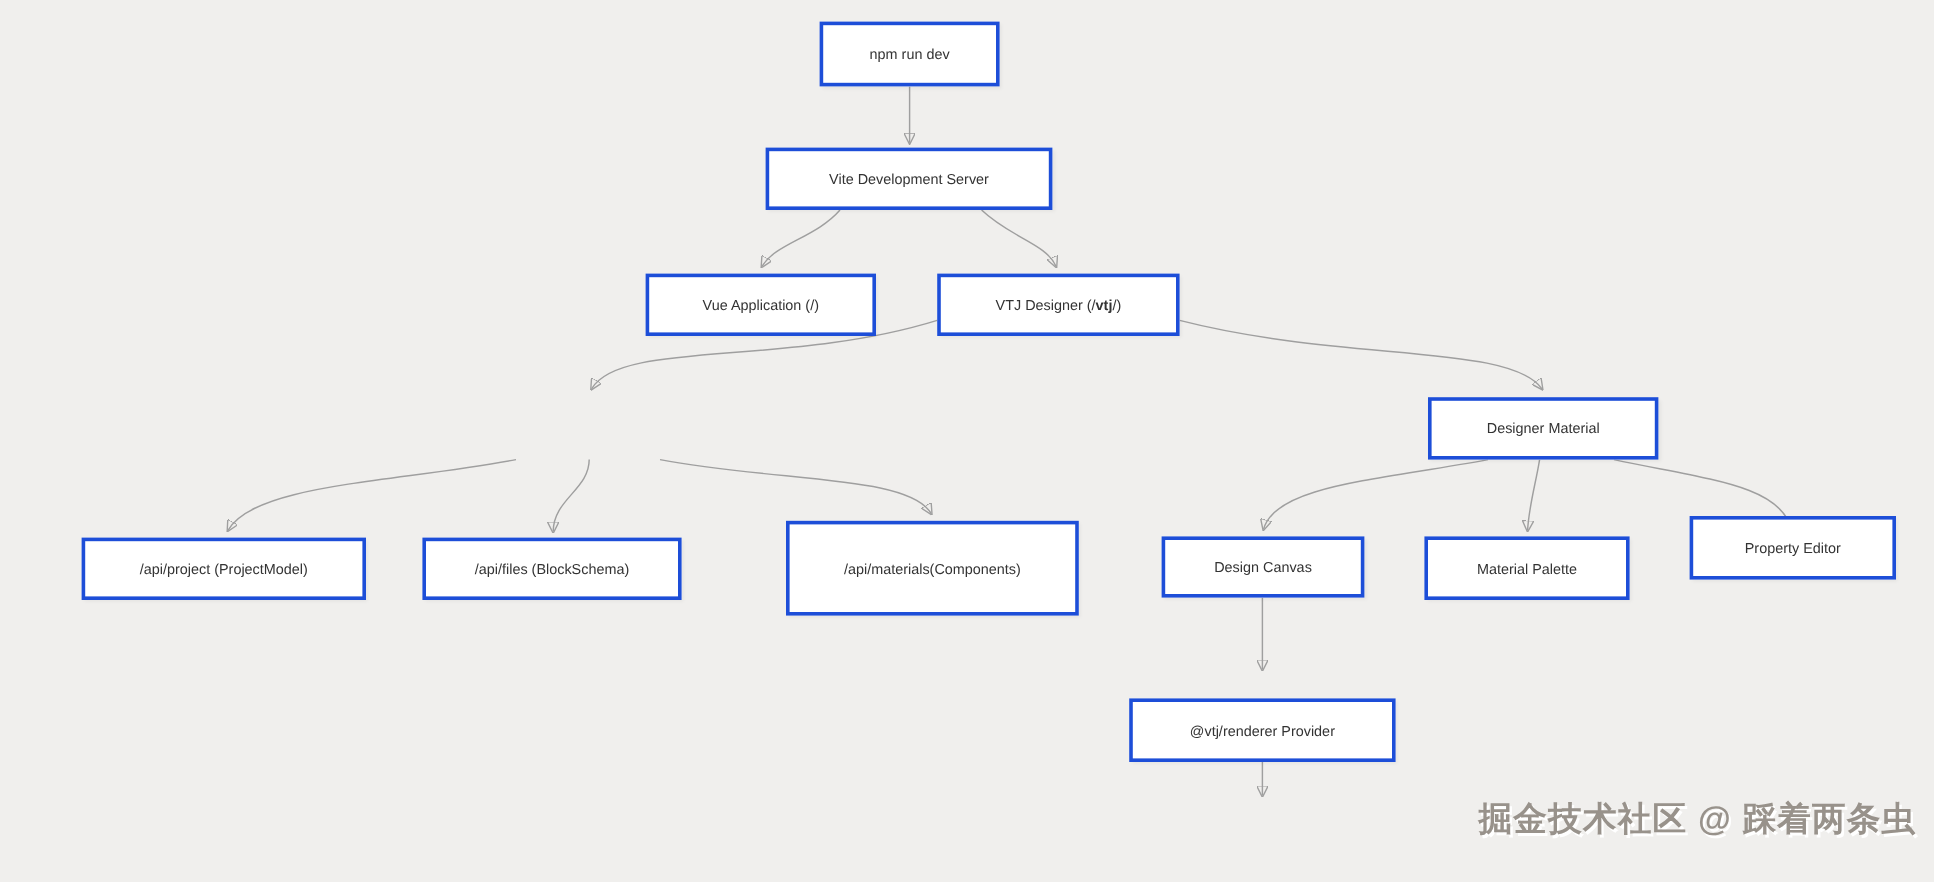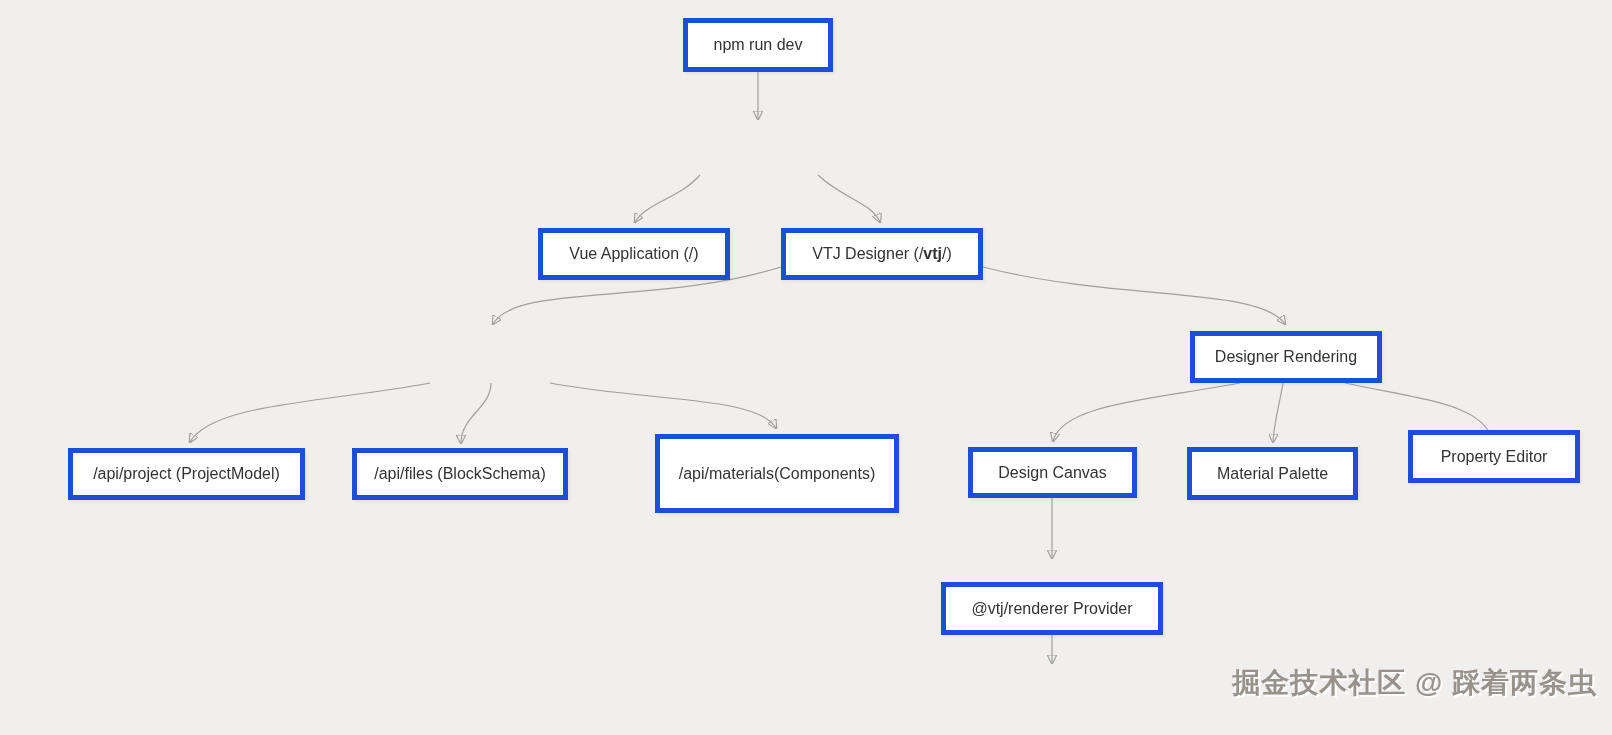--- a/index.html
+++ b/index.html
@@ -13,26 +13,26 @@
     background:#f0efed;
     overflow:hidden;
   }
   .edges{
     position:absolute;left:0;top:0;width:1612px;height:735px;
   }
   .edges path{fill:none;stroke:#9f9f9f;stroke-width:1.2;}
   .node{
     position:absolute;
     background:#ffffff;
-    border:5px solid #1d4ed8;
+    border:3px solid #1d4ed8;
     box-shadow:2px 2px 3px rgba(0,0,0,0.05);
     display:flex;
     align-items:center;
     justify-content:center;
-    font-size:16px;
+    font-size:12px;
     color:#333333;
     text-align:center;
     box-sizing:border-box;
     white-space:nowrap;
   }
   .node.multiline{flex-direction:row;line-height:26px;}
   .watermark{
     position:absolute;
     right:15px;
     bottom:33px;
@@ -68,32 +68,35 @@
     <path d="M1283,383 C1280,402 1274,422 1273,442" marker-end="url(#arrow)"></path>
     <path d="M1345,383 C1425,400 1483,404 1493,441" marker-end="url(#arrow)"></path>
     <path d="M1052,498 L1052,558" marker-end="url(#arrow)"></path>
     <path d="M1052,616 L1052,663" marker-end="url(#arrow)"></path>
   </svg>
 
   <div class="node" style="left:683px;top:18px;width:150px;height:54px;">
     <span>npm run dev</span>
   </div>
 
+  <div class="node" style="left:638px;top:123px;width:239px;height:52px;">
+    <span>Vite Development Server</span>
+  </div>
 
   <div class="node" style="left:538px;top:228px;width:192px;height:52px;">
     <span>Vue Application (/)</span>
   </div>
 
   <div class="node" style="left:781px;top:228px;width:202px;height:52px;">
     <span><span>VTJ Designer (/</span><b>vtj</b><span>/)</span></span>
   </div>
 
 
   <div class="node" style="left:1190px;top:331px;width:192px;height:52px;">
-    <span>Designer Rendering</span>
+    <span>Designer Material</span>
   </div>
 
   <div class="node" style="left:68px;top:448px;width:237px;height:52px;">
     <span>/api/project (ProjectModel)</span>
   </div>
 
   <div class="node" style="left:352px;top:448px;width:216px;height:52px;">
     <span>/api/files (BlockSchema)</span>
   </div>
 

